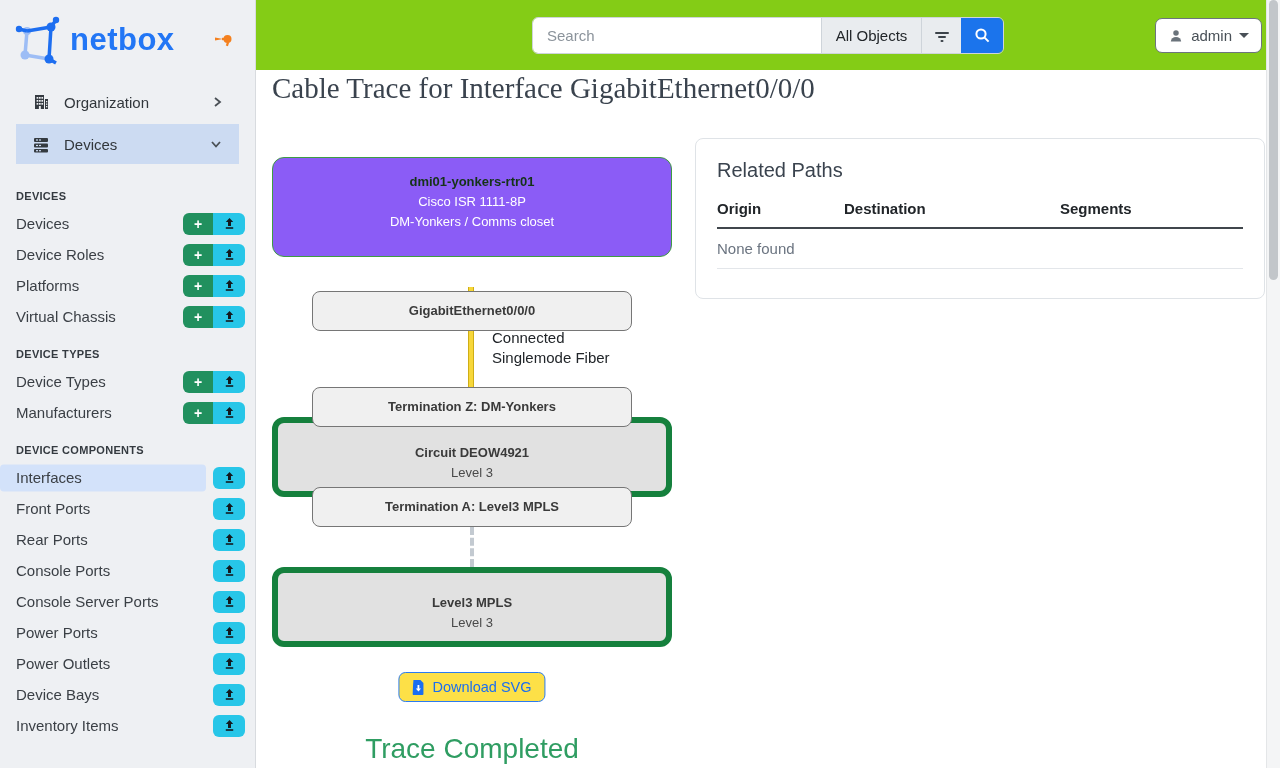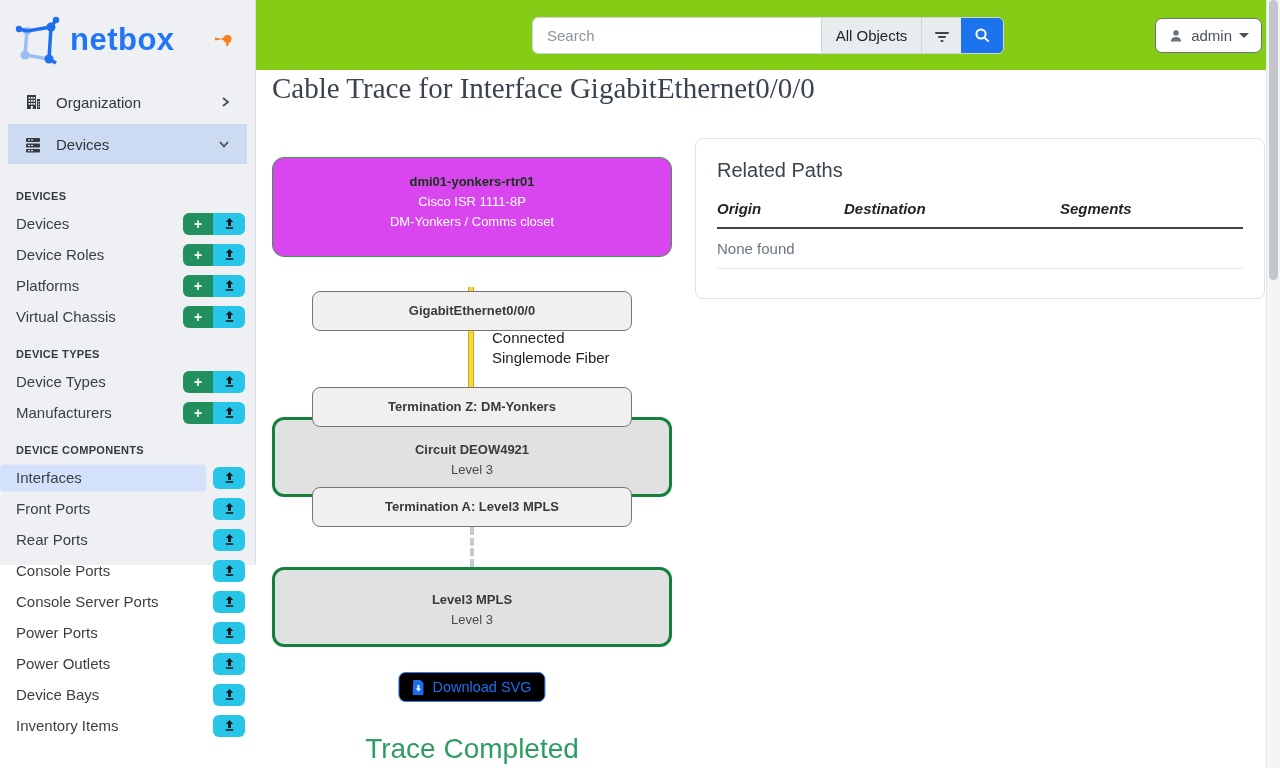--- a/index.html
+++ b/index.html
@@ -1,26 +1,26 @@
 <!DOCTYPE html>
 <html><head>
 <meta charset="utf-8">
 <style>
   * { margin:0; padding:0; box-sizing:border-box; }
   html,body { width:1280px; height:768px; overflow:hidden; font-family:"Liberation Sans", sans-serif; background:#fff; }
   #app { display:flex; width:1280px; height:768px; position:relative; }
 
   
-  .sidebar { width:256px; height:565px; background:#eef0f3; border-right:1px solid #d8dbdf; flex:0 0 256px; }
+  .sidebar { width:256px; height:768px; background:#eef0f3; border-right:1px solid #d8dbdf; flex:0 0 256px; }
   .logo-row { height:80px; display:flex; align-items:center; padding:0 22px 0 14px; justify-content:space-between; }
   .brand { display:flex; align-items:center; gap:8px; cursor:pointer; }
   .wordmark { font-size:31px; font-weight:700; color:#2276f5; letter-spacing:0.5px; }
   .pin { display:flex; align-items:center; }
 
-  .nav-row { height:40px; margin:2px 8px; display:flex; align-items:center; gap:14px; padding:0 16px; color:#32373c; font-size:15px; font-weight:500; cursor:pointer; }
+  .nav-row { height:40px; margin:2px 16px; display:flex; align-items:center; gap:14px; padding:0 16px; color:#32373c; font-size:15px; font-weight:500; cursor:pointer; }
   .nav-row .grow { flex:1; }
   .nav-row.active { background:#ccdbf2; }
 
   .submenu { padding-top:8px; }
   .section-title { padding:16px 16px 6px; font-size:11px; font-weight:700; color:#343a40; letter-spacing:0.3px; }
   .side-item { height:31px; display:flex; align-items:center; justify-content:space-between; padding:0 10px 0 16px; position:relative; }
   .side-link { font-size:15px; color:#3a3f45; cursor:pointer; position:relative; z-index:1; }
   .side-item.active::before { content:""; position:absolute; left:0; top:50%; transform:translateY(-50%); width:206px; height:27px; background:#d3e2fa; border-radius:4px; }
   .btn-pair { display:flex; position:relative; z-index:1; }
   .btn-add { width:30px; height:22px; background:#21905e; border:none; border-radius:6px 0 0 6px; color:#fff; font-size:14px; font-weight:700; line-height:20px; cursor:pointer; }
@@ -39,44 +39,44 @@
   .go-btn { width:42px; background:#1b74ec; border:none; display:flex; align-items:center; justify-content:center; cursor:pointer; }
 
   .user-btn { position:absolute; top:18px; right:18px; height:35px; padding:0 12px; display:flex; align-items:center; gap:7px; background:#fff; border:1px solid #6c757d; border-radius:7px; color:#495057; font-size:15px; cursor:pointer; }
   .caret-down { width:0; height:0; border-left:5px solid transparent; border-right:5px solid transparent; border-top:5px solid #495057; }
 
   .page-title { position:absolute; left:16px; top:72px; font-size:29px; font-weight:400; color:#3a434e;font-family:Liberation Serif, serif; }
 
   
   .diagram { position:absolute; left:16px; top:157px; width:400px; height:625px; }
   .node { position:absolute; text-align:center; font-size:13px; }
-  .box-device { left:0; top:0; width:400px; height:100px; background:#d946ef; border:1px solid #3e9b43; border-radius:12px; padding-top:14px; z-index:1; }
+  .box-device { left:0; top:0; width:400px; height:100px; background:#8b5cf6; border:1px solid #3e9b43; border-radius:12px; padding-top:14px; z-index:1; }
   .box-device .dev-name { font-weight:700; color:#143317; line-height:20px; }
   .box-device .dev-sub { color:#fff; line-height:20px; }
   .small-box { left:40px; width:320px; height:40px; background:#f0f0f0; border:1px solid #767676; border-radius:8px; font-weight:700; color:#3a3a3a; line-height:38px; z-index:2; }
   .box-iface { top:90px;margin-top:44px; }
   .box-termz { top:230px; }
   .box-terma { top:330px; }
-  .big-gray { left:0; width:400px; height:80px; background:#e1e1e1; border:3px solid #15803d; border-radius:12px; padding-top:20px; z-index:1; }
+  .big-gray { left:0; width:400px; height:80px; background:#e1e1e1; border:6px solid #15803d; border-radius:12px; padding-top:20px; z-index:1; }
   .box-circuit { top:260px; }
   .box-farend { top:410px; }
   .big-gray .g-name { font-weight:700; color:#3a3a3a; line-height:20px; }
   .big-gray .g-sub { color:#4a4a4a; line-height:20px; }
   .cable-line { position:absolute; left:196px; top:130px; width:6px; height:100px; background:#f7d73a; border-left:1px solid #cfae16; border-right:1px solid #cfae16; }
   .cable-text { position:absolute; left:220px; top:151px; font-size:15px; color:#212529; text-align:left; line-height:20px; }
   .cable-text .c-label { font-weight:700; }
   .dashed-line { position:absolute; left:198px; top:370px; height:40px; width:0; border-left:4px dashed #c3cad1; }
-  .dl-btn { position:absolute; top:515px; left:50%; transform:translateX(-50%); display:flex; align-items:center; gap:8px; padding:6px 13px; background:#000000; border:1px solid #2b7bf0; border-radius:7px; color:#1b6ef0; font-size:14.5px; cursor:pointer; white-space:nowrap; }
+  .dl-btn { position:absolute; top:515px; left:50%; transform:translateX(-50%); display:flex; align-items:center; gap:8px; padding:6px 13px; background:#fde047; border:1px solid #2b7bf0; border-radius:7px; color:#1b6ef0; font-size:14.5px; cursor:pointer; white-space:nowrap; }
   .trace-status { position:absolute; top:576px; width:100%; text-align:center; font-size:28px; color:#2f9d62; }
 
   
   .card { position:absolute; left:439px; top:138px; width:570px; height:161px; background:#fff; border:1px solid #dfe3e7; border-radius:8px; padding:20px 21px; }
   .card-title { font-size:20px; font-weight:400; color:#3a434e; margin-bottom:18px; }
   .paths-table { width:100%; border-collapse:collapse; }
-  .paths-table th { text-align:left; font-size:15px; font-weight:700; color:#212529; padding:0 0 10px; border-bottom:2px solid #40464c;font-style:italic; }
+  .paths-table th { text-align:left; font-size:15px; font-weight:700; color:#212529; padding:0 0 10px; border-bottom:2px solid #40464c; }
   .paths-table th.c1 { width:127px; } .paths-table th.c2 { width:216px; }
   .paths-table td { font-size:15px; color:#6b7480; padding:11px 0; border-bottom:1px solid #e3e6ea; }
 
   
   .scrollbar { position:absolute; right:0; top:0; width:14px; height:768px; background:#f4f5f6; border-left:1px solid #e4e6e8; }
   .scroll-thumb { position:absolute; left:2px; top:0; width:9px; height:280px; background:#c2c6ca; border-radius:5px; }
 
   svg { display:block; }
 </style>
 </head>

